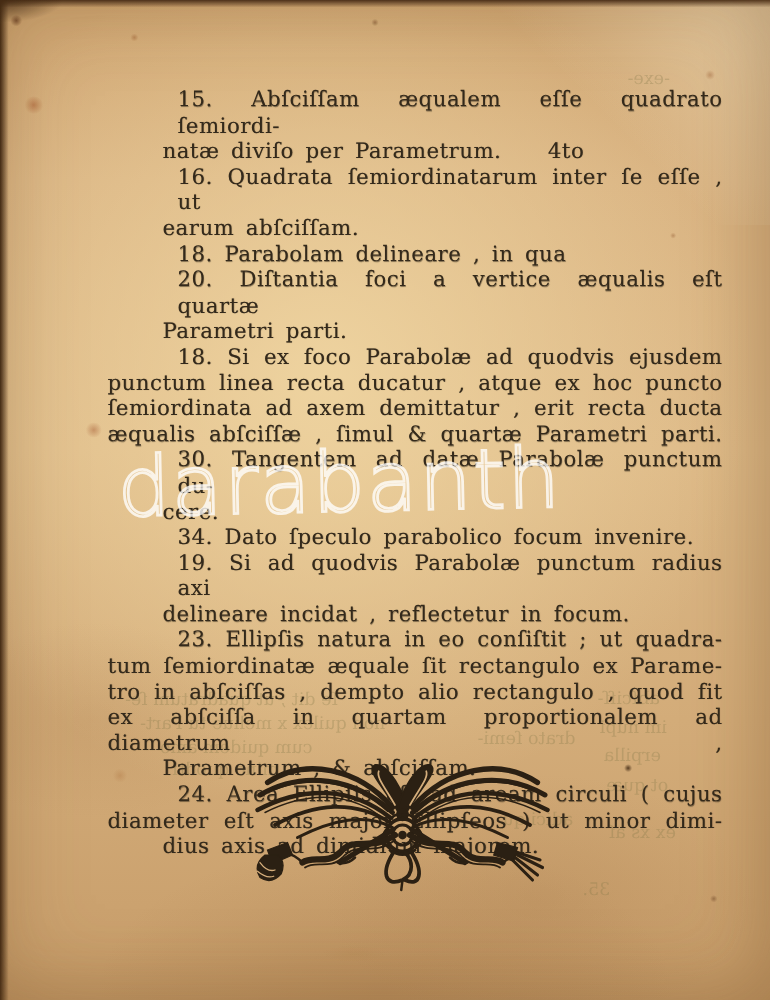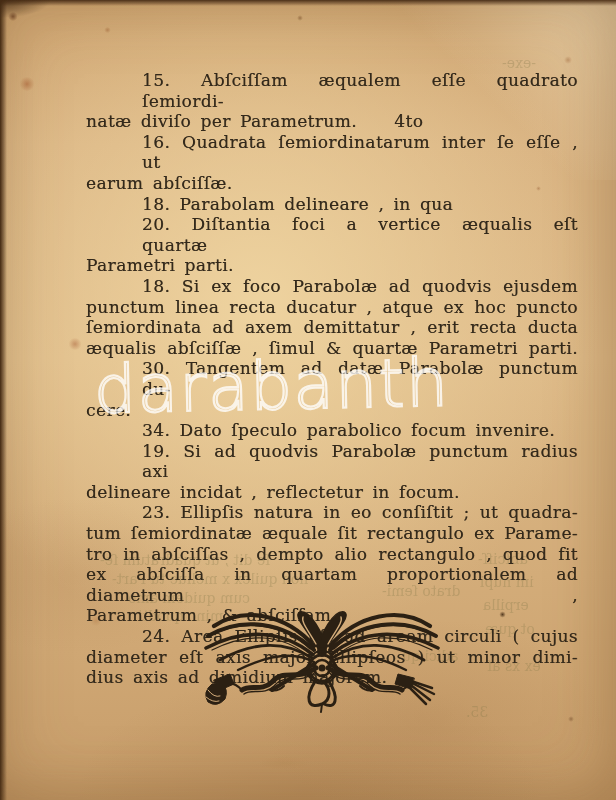--- a/index.html
+++ b/index.html
@@ -22,21 +22,21 @@
       background:linear-gradient(180deg,rgba(62,37,18,0.95),rgba(62,37,18,0));}
   .corner-tl{position:absolute;left:0;top:0;width:90px;height:26px;
       background:radial-gradient(80% 100% at 0% 0%, rgba(48,28,12,0.8), transparent 70%);}
   .curl-tr{position:absolute;right:0;top:0;width:230px;height:180px;
       background:linear-gradient(225deg, rgba(249,238,208,0.55), rgba(249,238,208,0) 55%);}
 
   .textblock{position:absolute;left:86px;top:70px;width:492px;color:#33291b;}
   .line{font-size:17px;line-height:20.6px;letter-spacing:0.4px;word-spacing:3.5px;
         text-shadow:0.3px 0.3px 0.6px rgba(51,41,27,0.55);}
   .line.n  {padding-left:56px;white-space:pre-wrap;}
-  .line.c  {white-space:pre-wrap;}
+  .line.c  {white-space:pre-wrap;margin-left:44px;}
   .line.nj {padding-left:56px;text-align:justify;text-align-last:justify;}
   .line.cj {text-align:justify;text-align-last:justify;}
 
   .watermark{position:absolute;left:94px;top:348px;
       font-family:"DejaVu Sans", sans-serif;font-weight:300;font-size:66px;
       letter-spacing:1.5px;color:rgba(255,255,255,0.05);
       -webkit-text-stroke:2.2px rgba(255,255,255,0.78);
       transform:rotate(-1.2deg);pointer-events:none;}
 
   .bleed{position:absolute;color:#7c7444;opacity:0.27;font-size:14px;
@@ -80,21 +80,21 @@
   <div class="bleed" style="left:483px;top:597px;">erpilla</div>
   <div class="bleed" style="left:485px;top:621px;">ot quæ</div>
   <div class="bleed" style="left:487px;top:658px;">ex xs aſ</div>
   <div class="bleed" style="left:466px;top:704px;">35.</div>
   <div class="bleed" style="left:502px;top:55px;">-exe-</div>
 
   <div class="textblock">
     <div class="line nj">15. Abſciſſam æqualem eſſe quadrato ſemiordi-</div>
     <div class="line c">natæ diviſo per Parametrum.    4to</div>
     <div class="line nj">16. Quadrata ſemiordinatarum inter ſe eſſe , ut</div>
-    <div class="line c">earum abſciſſæ.</div>
+    <div class="line c">earum abſciſſam.</div>
     <div class="line n">18. Parabolam delineare , in qua</div>
     <div class="line nj">20. Diſtantia foci a vertice æqualis eſt quartæ</div>
     <div class="line c">Parametri parti.</div>
     <div class="line nj">18. Si ex foco Parabolæ ad quodvis ejusdem</div>
     <div class="line cj">punctum linea recta ducatur , atque ex hoc puncto</div>
     <div class="line cj">ſemiordinata ad axem demittatur , erit recta ducta</div>
     <div class="line cj">æqualis abſciſſæ , ſimul &amp; quartæ Parametri parti.</div>
     <div class="line nj">30. Tangentem ad datæ Parabolæ punctum du-</div>
     <div class="line c">cere.</div>
     <div class="line n">34. Dato ſpeculo parabolico focum invenire.</div>

